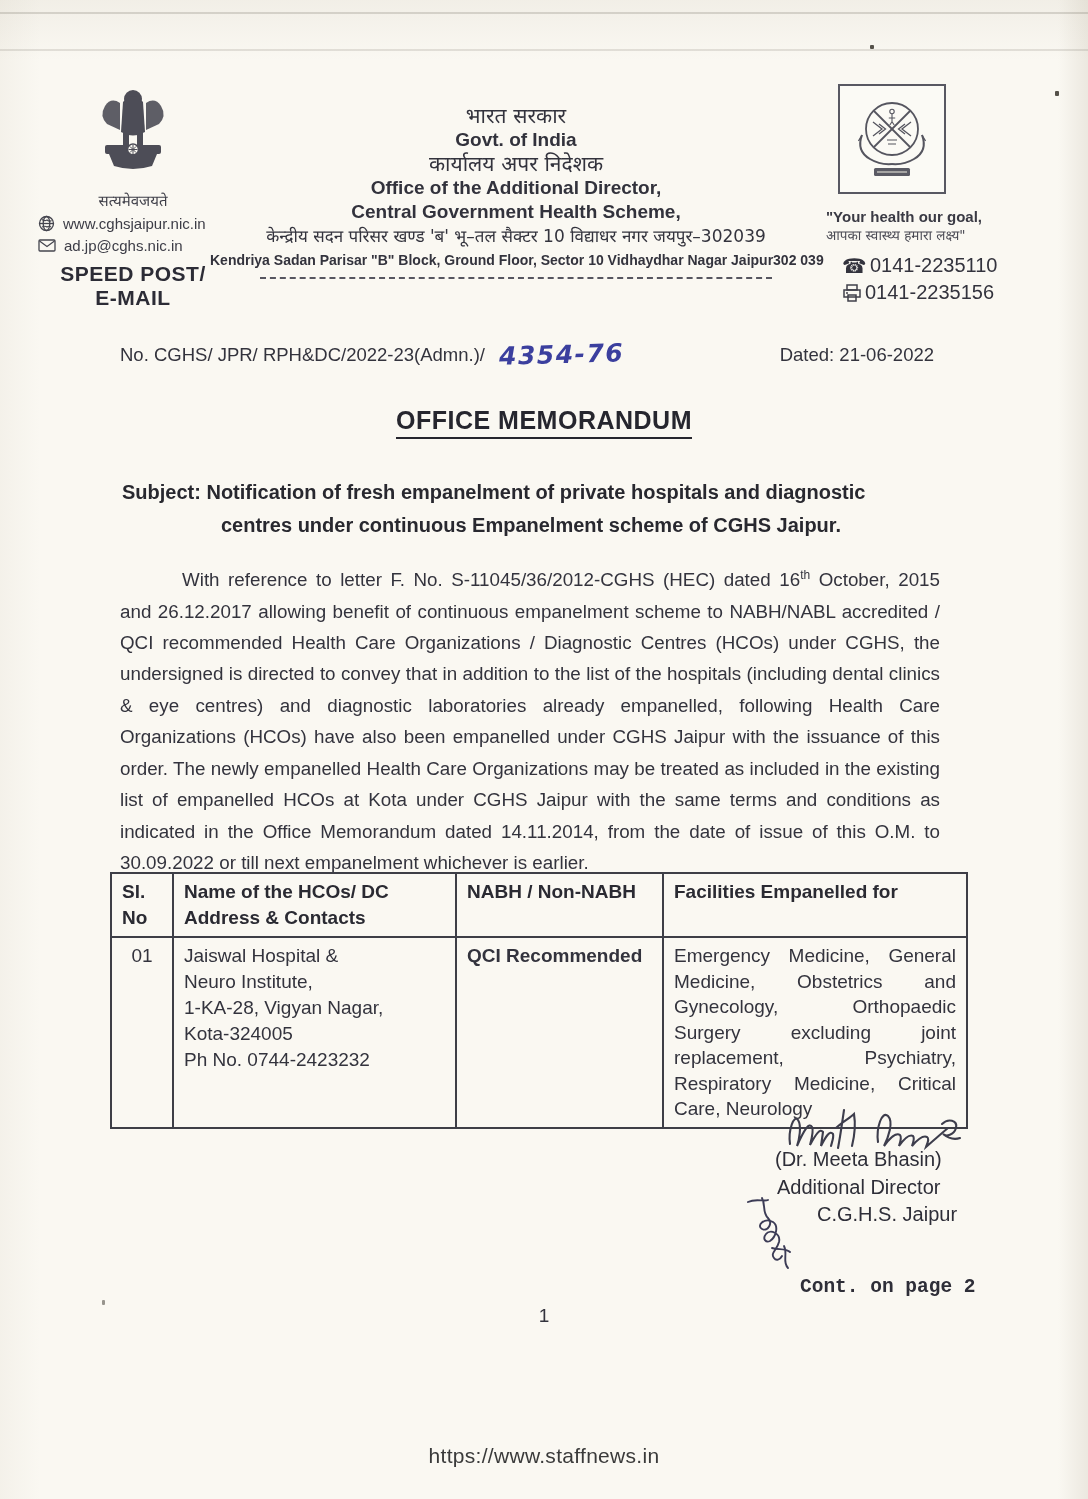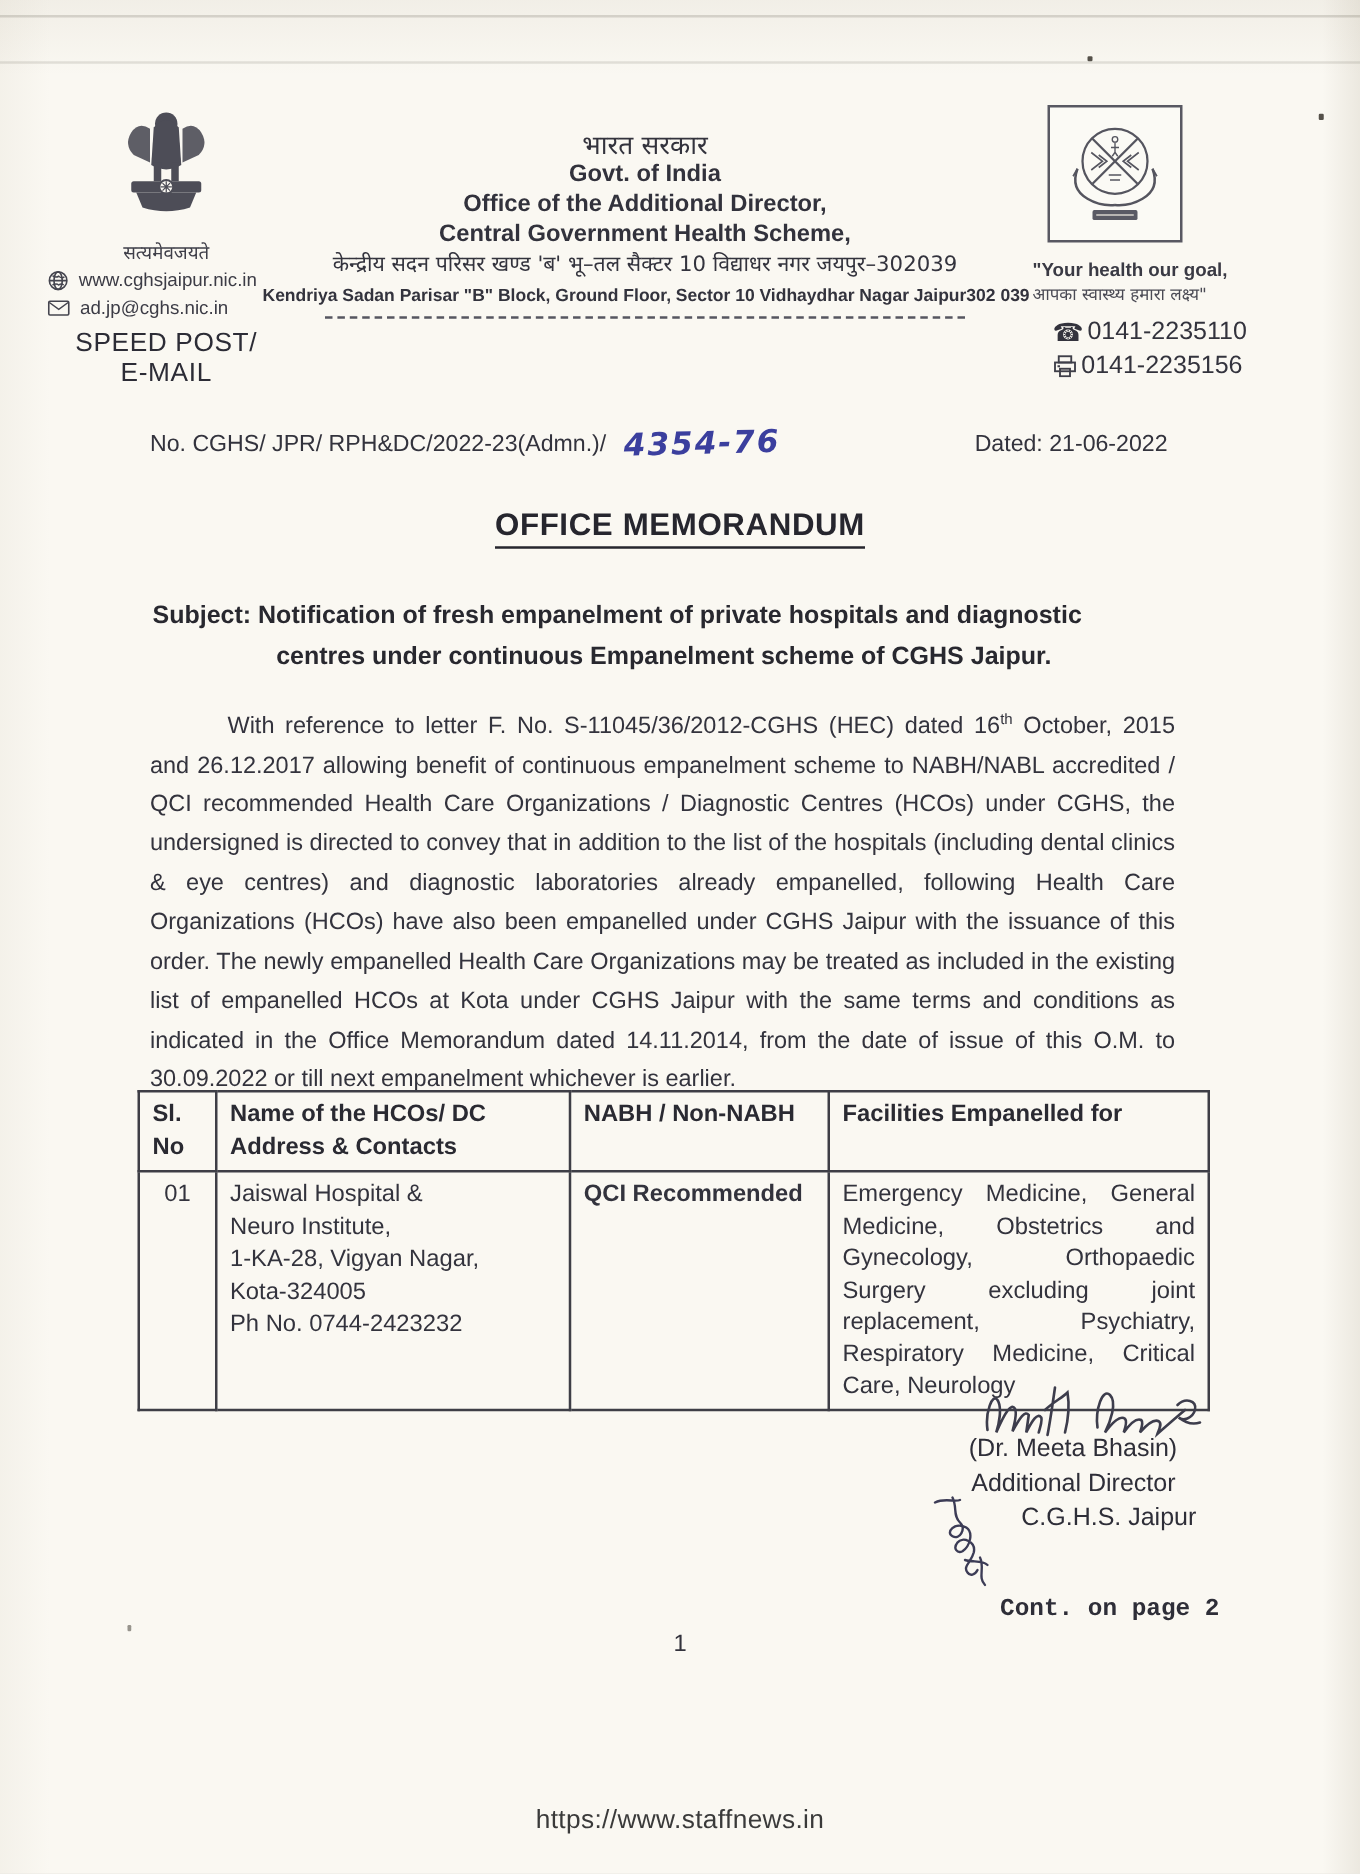--- a/index.html
+++ b/index.html
@@ -15,21 +15,21 @@
   }
   .hi{font-family:"DejaVu Sans", sans-serif;}
   .abs{position:absolute;}
   
   .scanline{position:absolute;left:0;right:0;height:2px;background:rgba(115,110,100,.30);}
   .speck{position:absolute;background:#55514a;border-radius:1px;}
   
   .left-block{left:26px;top:84px;width:214px;text-align:center;}
   .emblem-caption{font-size:15px;color:#3e3e48;margin-top:2px;}
   .contact-row{display:flex;align-items:center;gap:8px;justify-content:flex-start;padding-left:12px;margin-top:5px;font-size:15px;color:#3c3c46;}
-  .dispatch{font-size:21px;font-weight:normal;color:#2c2c36;letter-spacing:.5px;line-height:24px;margin-top:8px;text-align:center;}
+  .dispatch{font-size:21px;font-weight:bold;color:#2c2c36;letter-spacing:.5px;line-height:24px;margin-top:8px;text-align:center;}
   
   .center-block{left:210px;top:104px;width:612px;text-align:center;color:#33333d;}
   .c-hi{font-size:21px;line-height:24px;}
   .c-en{font-size:19px;line-height:24px;font-weight:600;color:#32323c;}
   .c-addr-hi{font-size:17px;line-height:25px;white-space:nowrap;}
   .c-addr-en{font-size:14px;line-height:22px;font-weight:600;white-space:nowrap;}
   .dashed-rule{margin:6px auto 0 auto;width:512px;border-top:2px dashed #565660;}
   
   .right-block{left:826px;top:84px;width:250px;}
   .logo-box{margin-left:12px;width:104px;height:106px;border:2px solid #585862;display:flex;align-items:center;justify-content:center;background:rgba(255,255,255,.25);}
@@ -118,20 +118,21 @@
     </div>
     <div class="dispatch">
       <div>SPEED POST/</div>
       <div>E-MAIL</div>
     </div>
   </div>
 
   <div class="abs center-block">
     <div class="c-hi hi">भारत सरकार</div>
     <div class="c-en">Govt. of India</div>
+    <div class="c-hi hi">कार्यालय अपर निदेशक</div>
     <div class="c-en">Office of the Additional Director,</div>
     <div class="c-en">Central Government Health Scheme,</div>
     <div class="c-addr-hi hi">केन्द्रीय सदन परिसर खण्ड 'ब' भू–तल सैक्टर 10 विद्याधर नगर जयपुर–302039</div>
     <div class="c-addr-en">Kendriya Sadan Parisar "B" Block, Ground Floor, Sector 10 Vidhaydhar Nagar Jaipur302 039</div>
     <div class="dashed-rule"></div>
   </div>
 
   <div class="abs right-block">
     <div class="logo-box">
       <svg width="88" height="94" viewBox="0 0 88 94">

